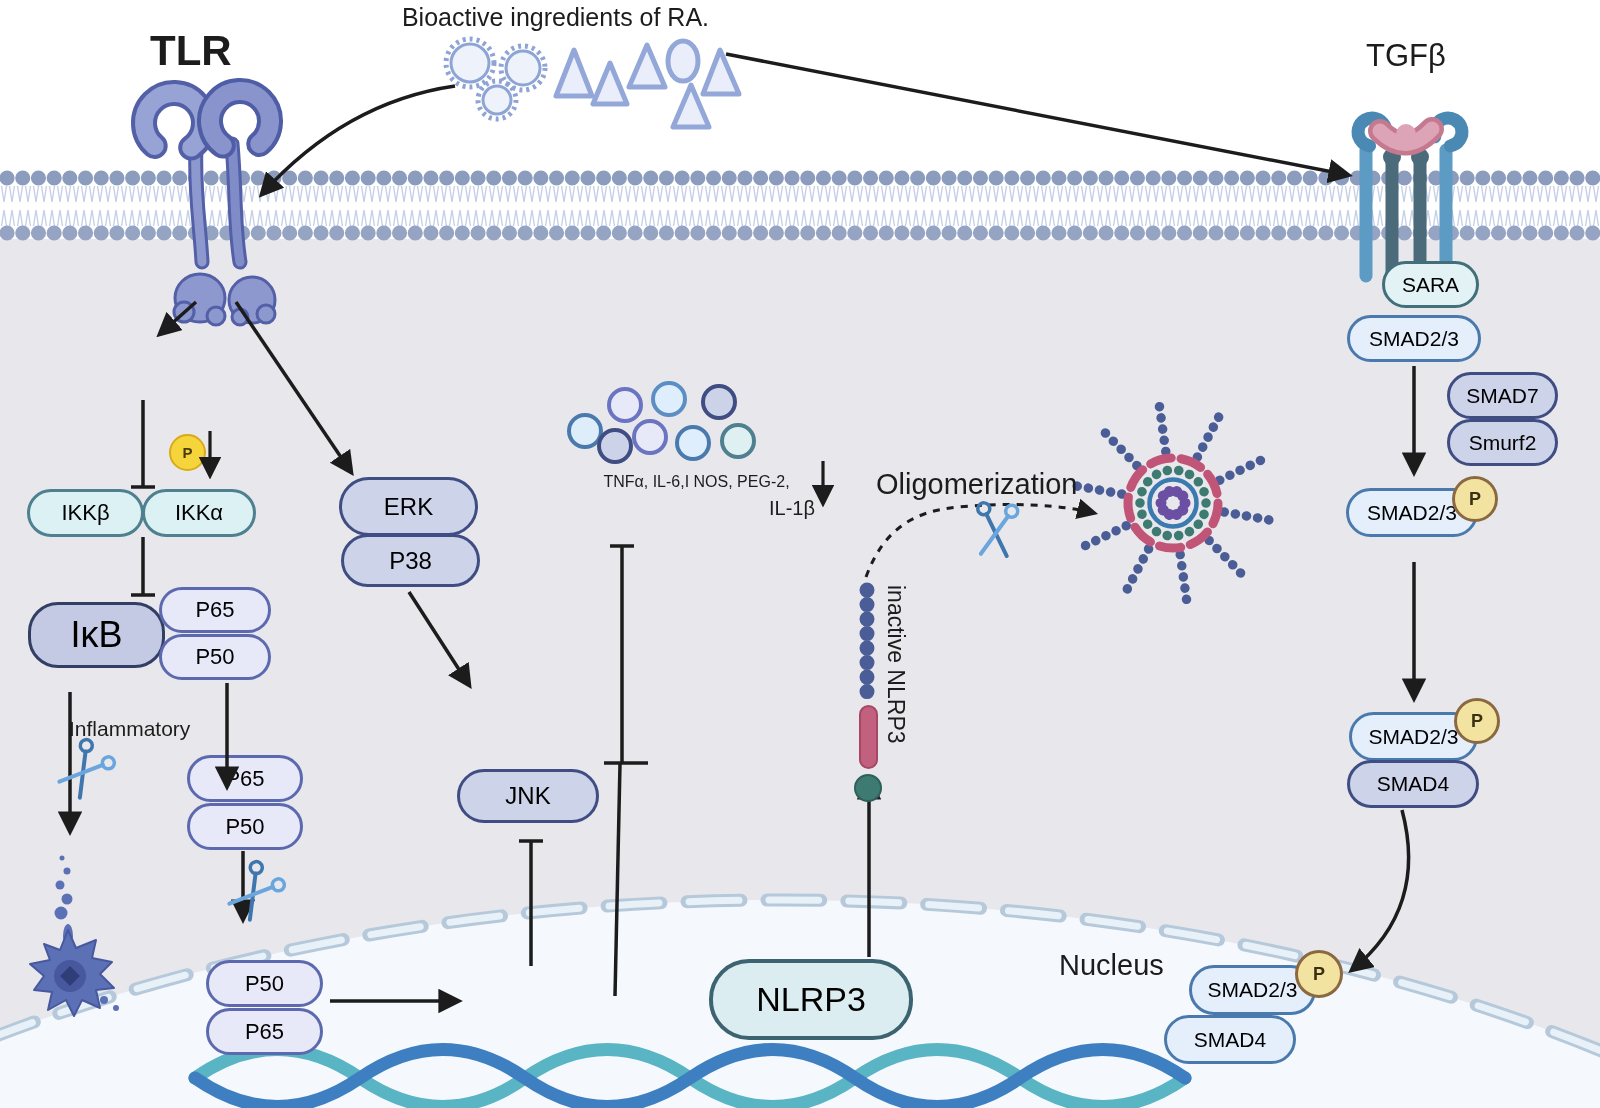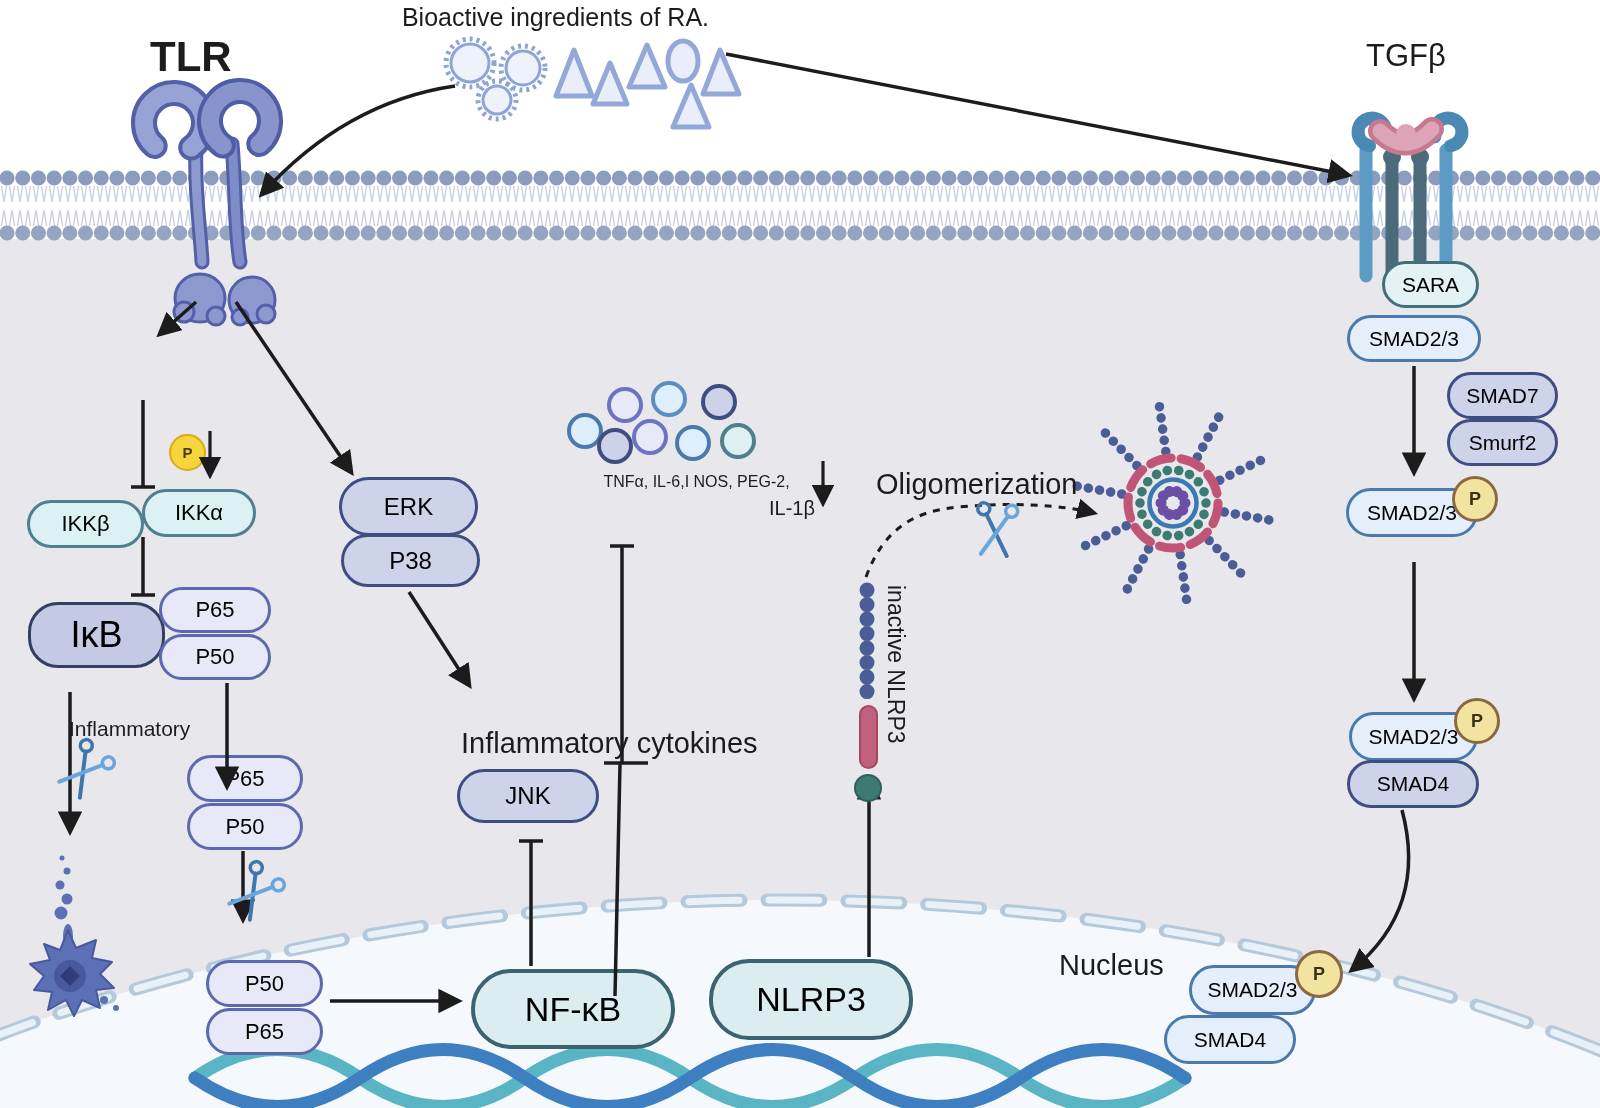--- a/index.html
+++ b/index.html
@@ -83,33 +83,32 @@
     <circle cx="1392" cy="157" r="9" fill="#4c6b7a" stroke="none"></circle>
     <circle cx="1420" cy="157" r="9" fill="#4c6b7a" stroke="none"></circle>
     <path d="M1369.6,145.8 A14,14 0 1 1 1385.2,136.8" stroke="#4a89b4" stroke-width="13"></path>
     <path d="M1434.8,136.8 A14,14 0 1 1 1450.4,145.8" stroke="#4a89b4" stroke-width="13"></path>
     <path d="M1380,131 Q1406,157 1432,129" stroke="#c5798f" stroke-width="24"></path>
     <path d="M1380,131 Q1406,157 1432,129" stroke="#dca4b6" stroke-width="15"></path>
     <circle cx="1406" cy="134" r="10" fill="#dca4b6" stroke="none"></circle>
   </g>
 </svg>
 
-<div class="pill cyn" style="left:27px;top:489px;width:117px;height:48px;font-size:22px;margin-top:11px;">IKKβ</div>
+<div class="pill cyn" style="left:27px;top:489px;width:117px;height:48px;font-size:22px;">IKKβ</div>
 <div class="pill cyn" style="left:142px;top:489px;width:114px;height:48px;font-size:22px;">IKKα</div>
 <div class="pill ikb" style="left:28px;top:602px;width:137px;height:66px;font-size:36px;">IκB</div>
 <div class="pill lit" style="left:159px;top:587px;width:112px;height:46px;font-size:22px;">P65</div>
 <div class="pill lit" style="left:159px;top:634px;width:112px;height:46px;font-size:22px;">P50</div>
 <div class="pill lav" style="left:339px;top:477px;width:139px;height:59px;font-size:24px;">ERK</div>
 <div class="pill lav" style="left:341px;top:534px;width:139px;height:53px;font-size:24px;">P38</div>
 <div class="pill lav" style="left:457px;top:769px;width:142px;height:54px;font-size:24px;">JNK</div>
 <div class="pill lit" style="left:187px;top:755px;width:116px;height:47px;font-size:22px;">P65</div>
 <div class="pill lit" style="left:187px;top:803px;width:116px;height:47px;font-size:22px;">P50</div>
 <div class="pill lit" style="left:206px;top:960px;width:117px;height:47px;font-size:22px;">P50</div>
 <div class="pill lit" style="left:206px;top:1008px;width:117px;height:47px;font-size:22px;">P65</div>
-<div class="pill tealb" style="left:471px;top:969px;width:204px;height:80px;font-size:34px;border-radius:40px;">NF-κB</div>
 <div class="pill tealb" style="left:709px;top:959px;width:204px;height:81px;font-size:34px;border-radius:40px;">NLRP3</div>
 <div class="pill sara" style="left:1382px;top:261px;width:97px;height:47px;font-size:21px;">SARA</div>
 <div class="pill blu" style="left:1347px;top:315px;width:134px;height:47px;font-size:21px;">SMAD2/3</div>
 <div class="pill lav" style="left:1447px;top:372px;width:111px;height:47px;font-size:21px;">SMAD7</div>
 <div class="pill lav" style="left:1447px;top:419px;width:111px;height:47px;font-size:21px;">Smurf2</div>
 <div class="pill blu" style="left:1346px;top:488px;width:132px;height:49px;font-size:21px;">SMAD2/3</div>
 <div class="pbadge" style="left:1452px;top:476px;width:40px;height:40px;font-size:18px;">P</div>
 <div class="pill blu" style="left:1349px;top:712px;width:129px;height:49px;font-size:21px;">SMAD2/3</div>
 <div class="pbadge" style="left:1454px;top:698px;width:40px;height:40px;font-size:18px;">P</div>
 <div class="pill lav" style="left:1347px;top:760px;width:132px;height:48px;font-size:21px;">SMAD4</div>
@@ -226,23 +225,22 @@
              L82,1000 L74,1016 L66,1000 L48,1010 L52,992 L34,990 L44,976 L30,964 L50,960
              L44,944 L60,950 Z" fill="#5c71b5" stroke="#47589e" stroke-width="2" stroke-linejoin="round"></path>
     <circle cx="70" cy="976" r="16" fill="#47589e"></circle>
     <rect x="63" y="969" width="14" height="14" transform="rotate(45 70 976)" fill="#2f3d78"></rect>
     <circle cx="104" cy="1000" r="4" fill="#5c71b5"></circle>
     <circle cx="116" cy="1008" r="3" fill="#5c71b5"></circle>
   </g>
 </svg>
 
 <div class="lbl" style="left:383px;top:3px;width:345px;text-align:center;font-size:25px;">Bioactive ingredients of RA.</div>
-<div class="lbl" style="left:150px;top:33px;font-size:42px;font-weight:700;">TLR</div>
+<div class="lbl" style="left:150px;top:27px;font-size:42px;font-weight:700;">TLR</div>
 <div class="lbl" style="left:1366px;top:38px;font-size:31px;">TGFβ</div>
 <div class="lbl" style="left:69px;top:717px;font-size:21px;font-weight:500;">Inflammatory</div>
-<div class="lbl" style="left:461px;top:727px;font-size:29px;font-weight:500;">Inflammatory cytokines</div>
 <div class="lbl" style="left:575px;top:473px;width:243px;text-align:center;font-size:16px;">TNFα, IL-6,I NOS, PEG-2,</div>
 <div class="lbl" style="left:575px;top:497px;width:240px;text-align:right;font-size:20px;">IL-1β</div>
 <div class="lbl" style="left:876px;top:468px;font-size:29px;font-weight:500;">Oligomerization</div>
 <div class="lbl vert" style="left:882px;top:585px;height:260px;font-size:23px;">inactive NLRP3</div>
 <div class="lbl" style="left:1059px;top:949px;font-size:29px;font-weight:500;text-align:right;">Nucleus</div>
 
 </div>
 
 </body></html>

